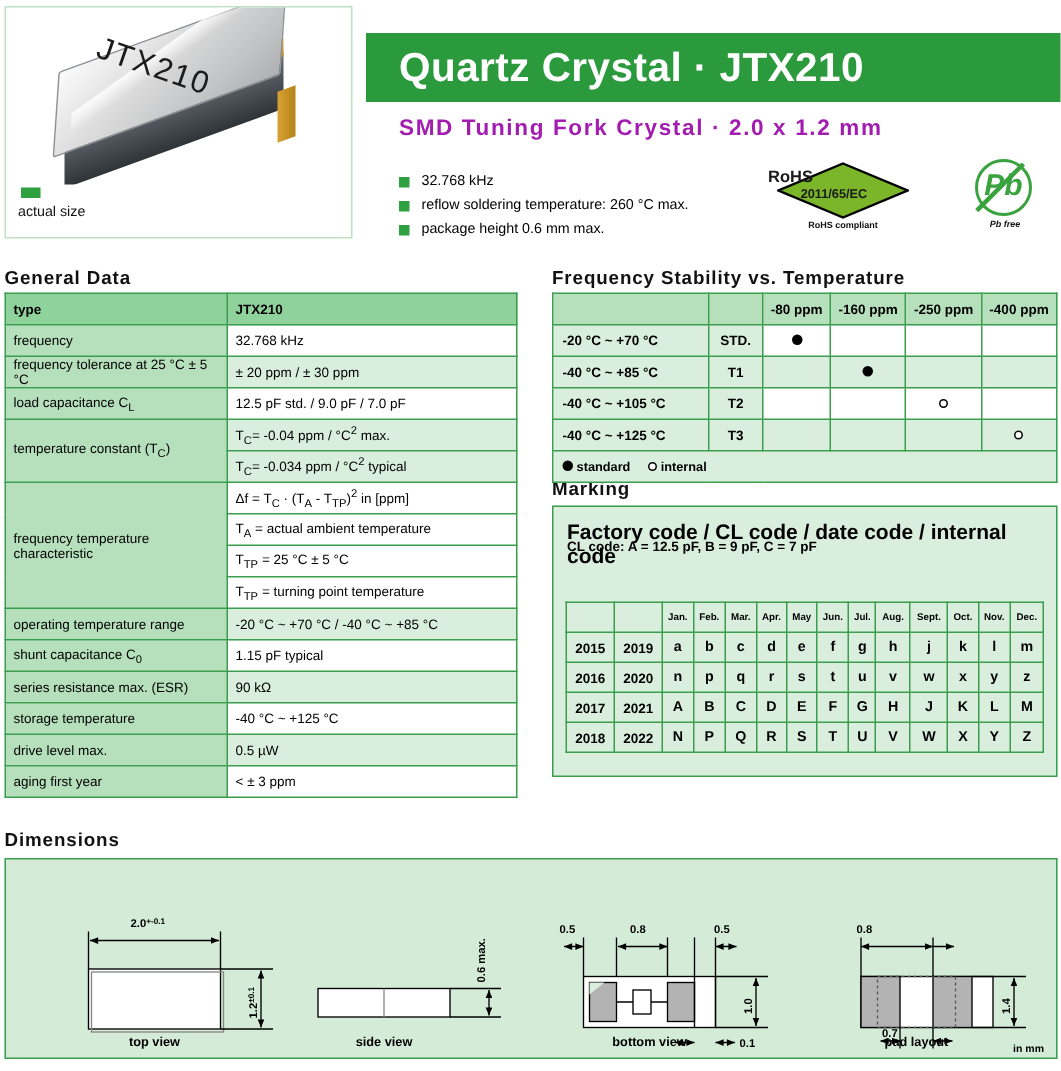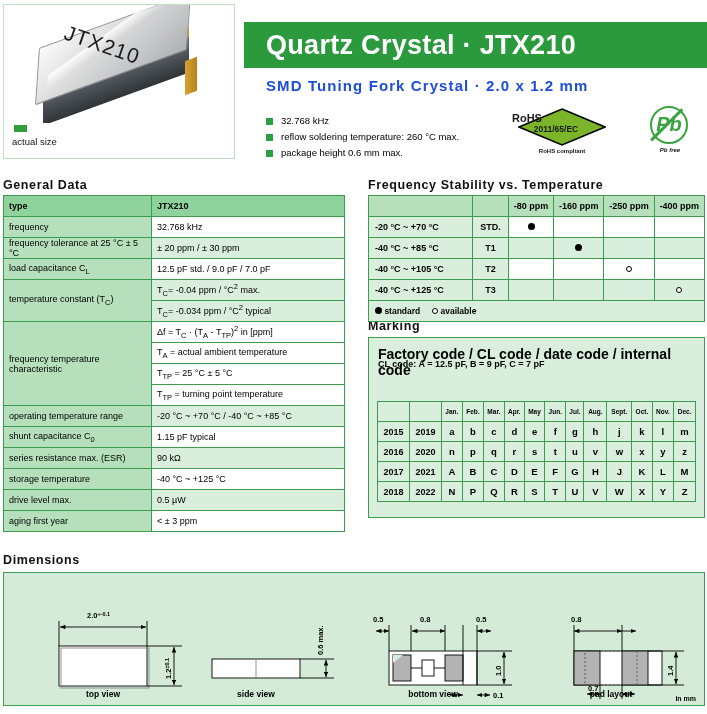--- a/index.html
+++ b/index.html
@@ -69,21 +69,21 @@
   #title-bar {
     position:absolute; left:244px; top:22px; width:463px; height:46px;
     background:#2a9a3d;
   }
   #title-text {
     position:absolute; left:22px; top:8px;
     color:#ffffff; font-size:27px; font-weight:bold; letter-spacing:.3px;
   }
   #subtitle {
     position:absolute; left:266px; top:77px;
-    font-size:15px; font-weight:bold; letter-spacing:1.1px; color:#1d4ed8;
+    font-size:15px; font-weight:bold; letter-spacing:1.1px; color:#a21caf;
   }
 
   #bullets { position:absolute; left:266px; top:115px; width:250px; }
   .bullet { position:relative; height:13px; margin-bottom:3px; }
   .bullet .sq { position:absolute; left:0; top:3px; width:7px; height:7px; background:#2fa03f; }
   .bullet .txt { position:absolute; left:15px; top:0; font-size:9.5px; white-space:nowrap; }
 
   
   #rohs { position:absolute; left:512px; top:108px; width:100px; height:50px; }
   #rohs .dia {
@@ -352,21 +352,21 @@
     <td class="g"></td>
     <td class="g"></td>
     <td class="g"><span class="dot-o"></span></td>
   </tr>
   <tr>
     <td class="legend" colspan="6">
       <span class="dot-f"></span>
       <span>standard</span>
       &nbsp;&nbsp;&nbsp;
       <span class="dot-o"></span>
-      <span>available</span>
+      <span>internal</span>
     </td>
   </tr>
 </tbody>
   </table>
 
 <div id="mk-box">
   <div id="mk-l1">Factory code / CL code / date code / internal code</div>
   <div id="mk-l2">CL code: A = 12.5 pF, B = 9 pF, C = 7 pF</div>
 </div>
 

